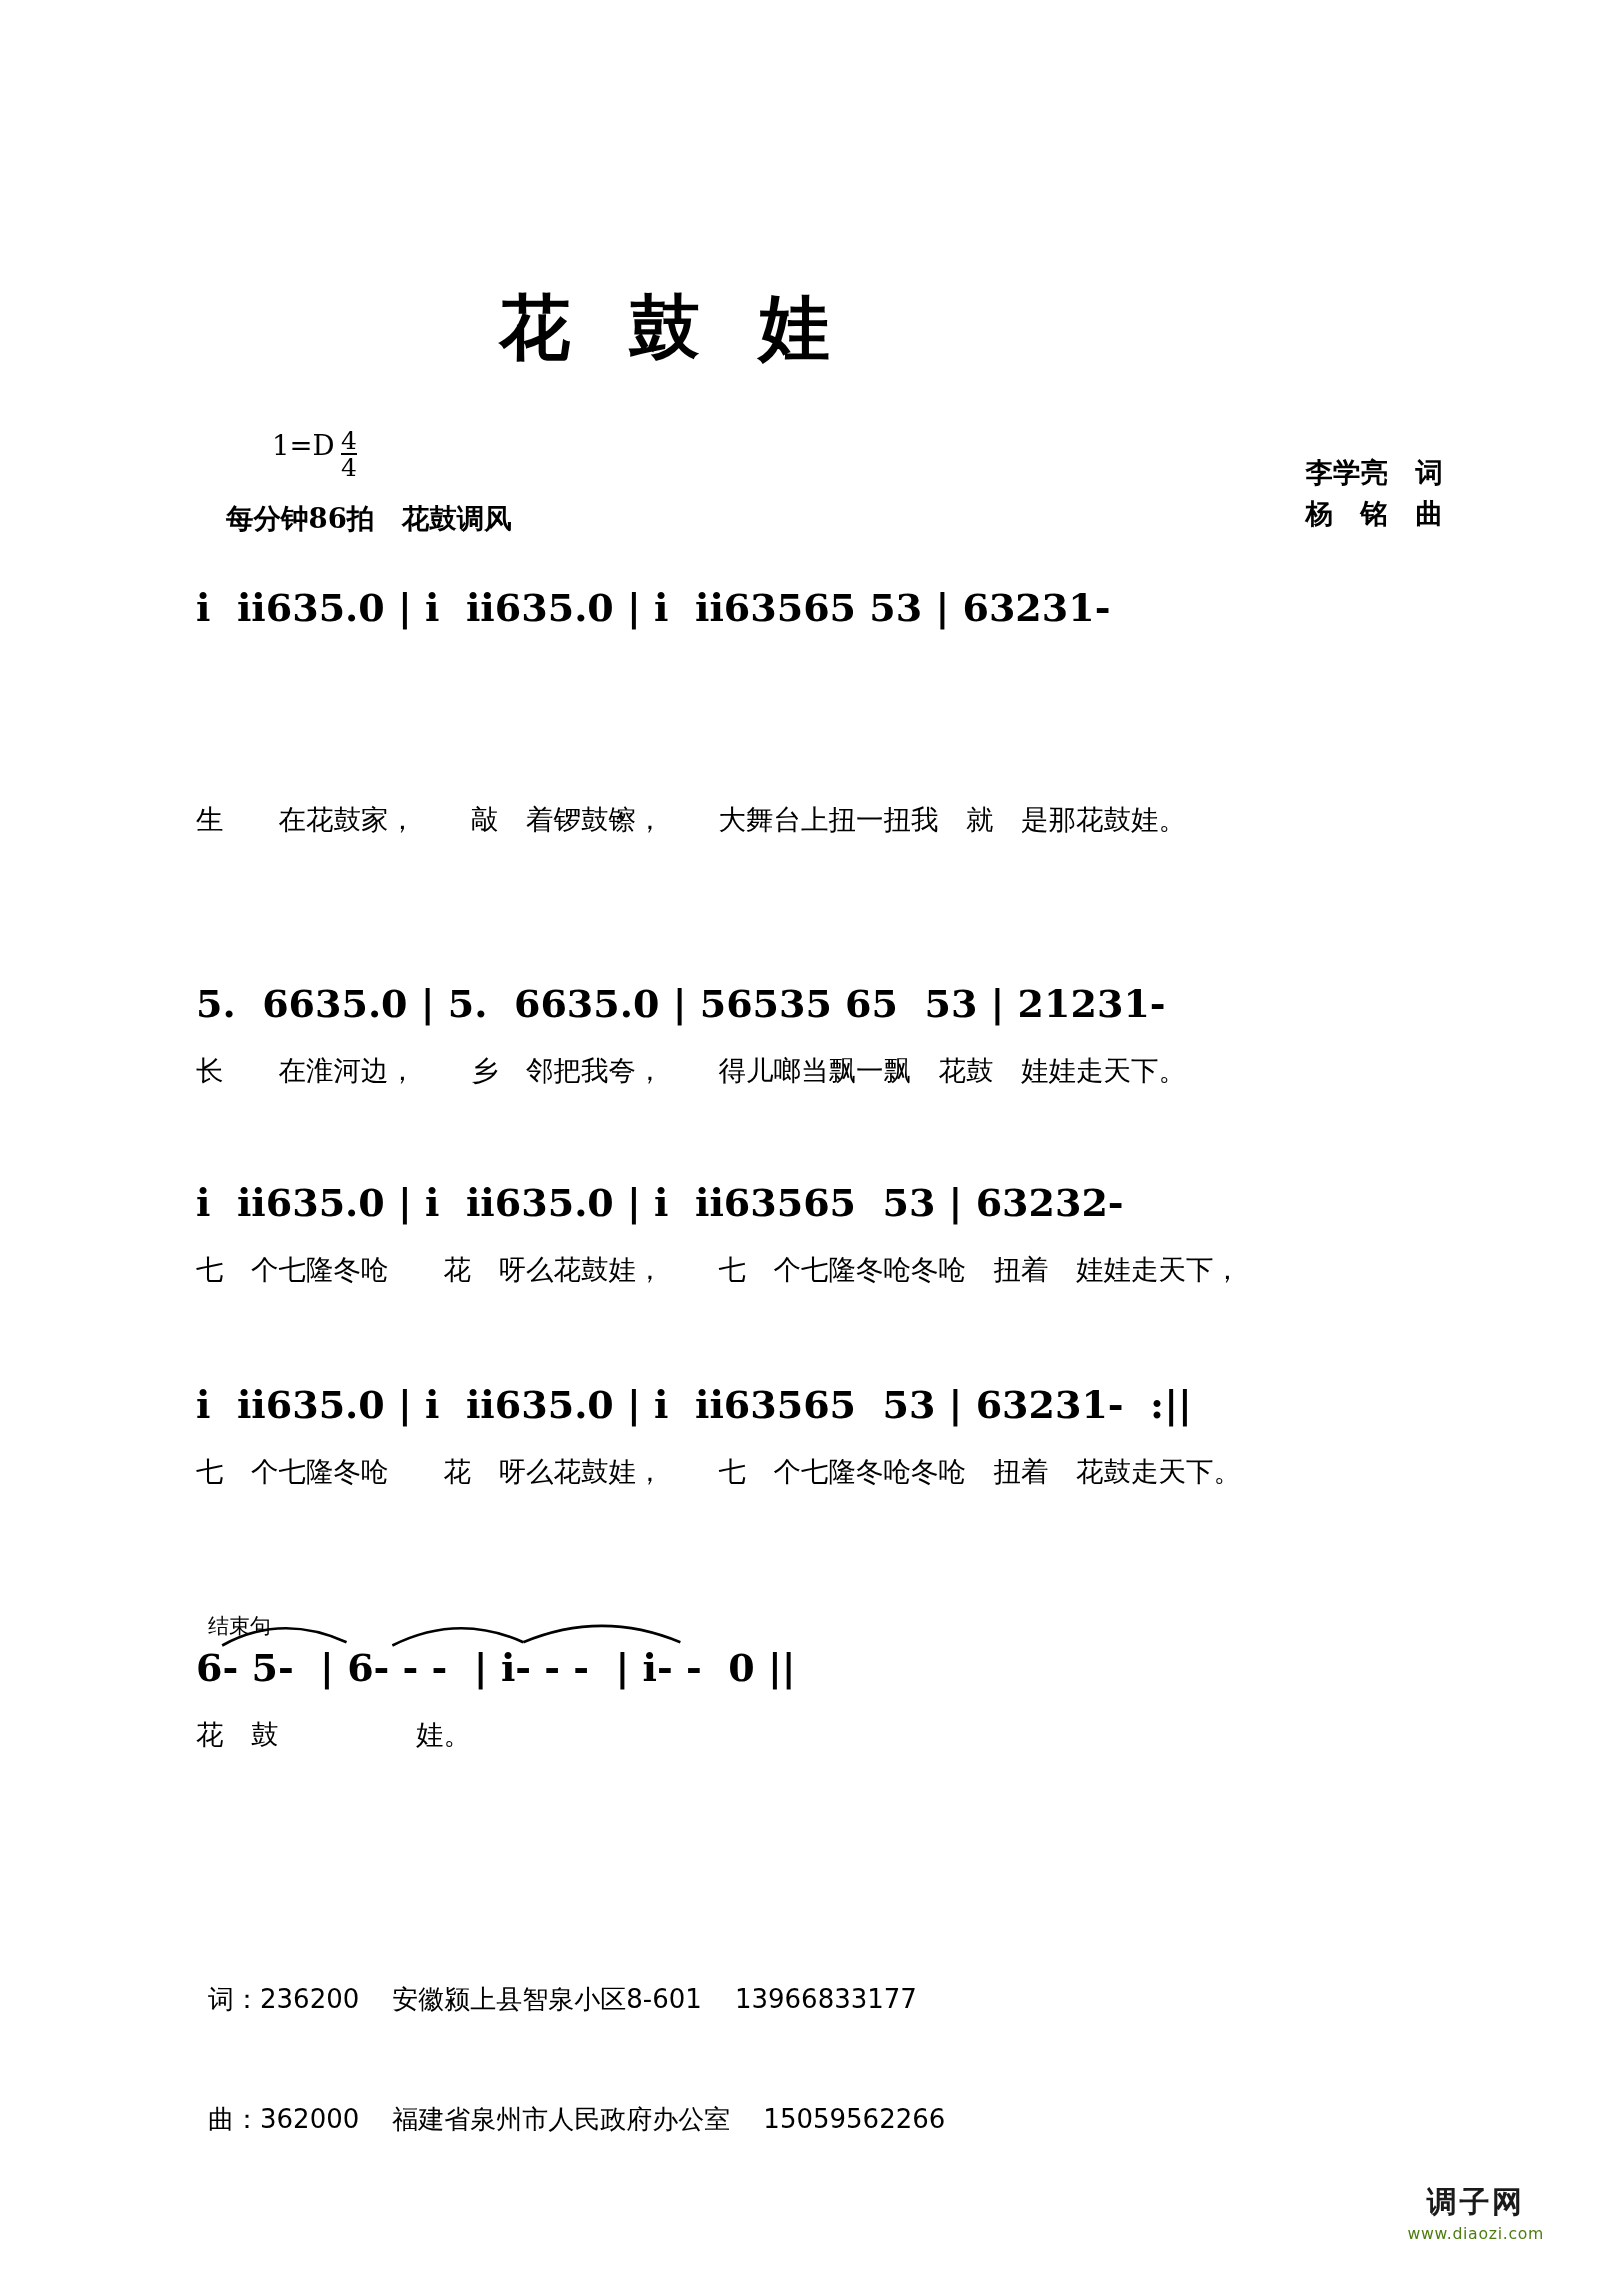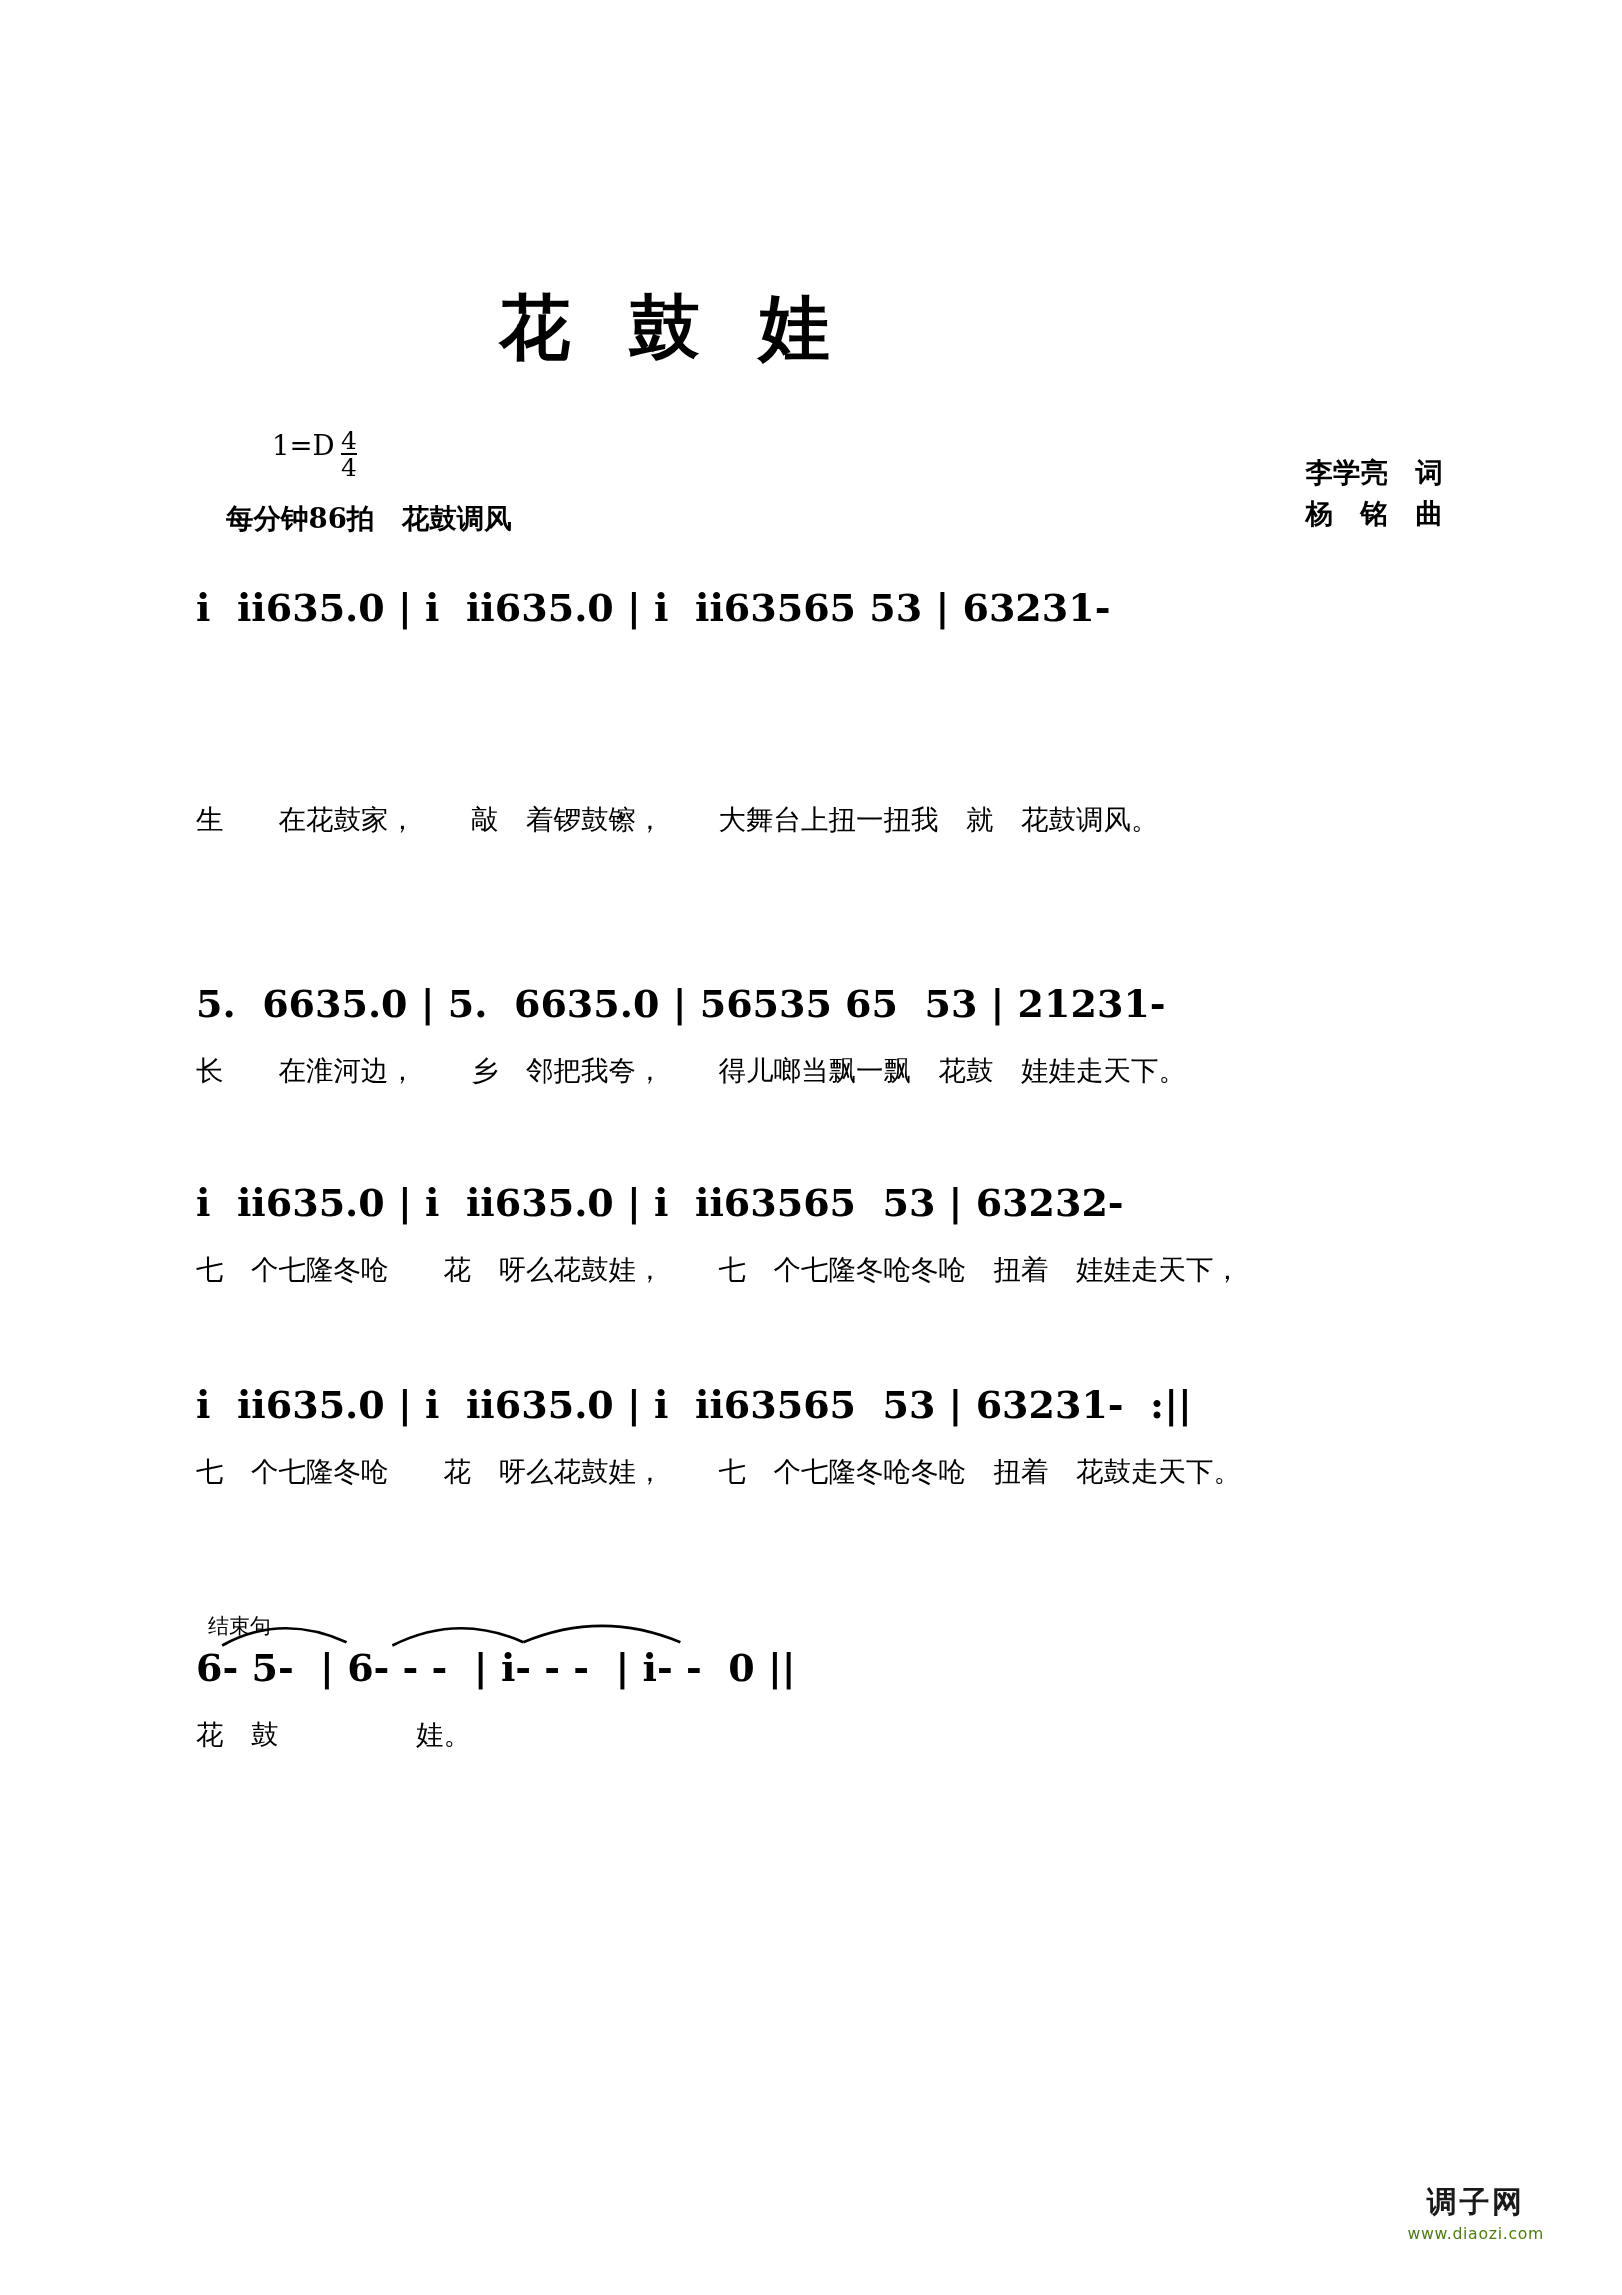--- a/index.html
+++ b/index.html
@@ -171,21 +171,21 @@
   <div class="credits">
     <div>李学亮　词</div>
     <div>杨　铭　曲</div>
   </div>
 
   <div class="system" style="top: 589px;">
     <div class="notes">i  ii635.0 | i  ii635.0 | i  ii63565 53 | 63231-</div>
   </div>
 
   <div class="system" style="top: 785px;">
-    <div class="lyrics">生　　在花鼓家，　　敲　着锣鼓镲，　　大舞台上扭一扭我　就　花鼓调风。</div>
+    <div class="lyrics">生　　在花鼓家，　　敲　着锣鼓镲，　　大舞台上扭一扭我　就　是那花鼓娃。</div>
   </div>
 
   <div class="system" style="top: 985px;">
     <div class="notes">5.  6635.0 | 5.  6635.0 | 56535 65  53 | 21231-</div>
     <div class="lyrics">长　　在淮河边，　　乡　邻把我夸，　　得儿啷当飘一飘　花鼓　娃娃走天下。</div>
   </div>
 
   <div class="system" style="top: 1184px;">
     <div class="notes">i  ii635.0 | i  ii635.0 | i  ii63565  53 | 63232-</div>
     <div class="lyrics">七　个七隆冬呛　　花　呀么花鼓娃，　　七　个七隆冬呛冬呛　扭着　娃娃走天下，</div>
@@ -202,20 +202,24 @@
     <path d="M 40 60 Q 130 10 230 55" stroke="#000" stroke-width="4" fill="none"></path>
     <path d="M 300 60 Q 400 10 500 55" stroke="#000" stroke-width="4" fill="none"></path>
     <path d="M 500 55 Q 620 5 740 55" stroke="#000" stroke-width="4" fill="none"></path>
   </svg>
 
   <div class="system" style="top: 1649px;">
     <div class="notes">6- 5-  | 6- - -  | i- - -  | i- -  0 ||</div>
     <div class="lyrics">花　鼓　　　　　娃。</div>
   </div>
 
+  <div class="footer">
+    <div>词：236200    安徽颍上县智泉小区8-601    13966833177</div>
+    <div>曲：362000    福建省泉州市人民政府办公室    15059562266</div>
+  </div>
 
   <div class="watermark">
     <div class="wm-main">调子网</div>
     <div class="wm-sub">www.diaozi.com</div>
   </div>
 
 </div>
 
 
 </body></html>

